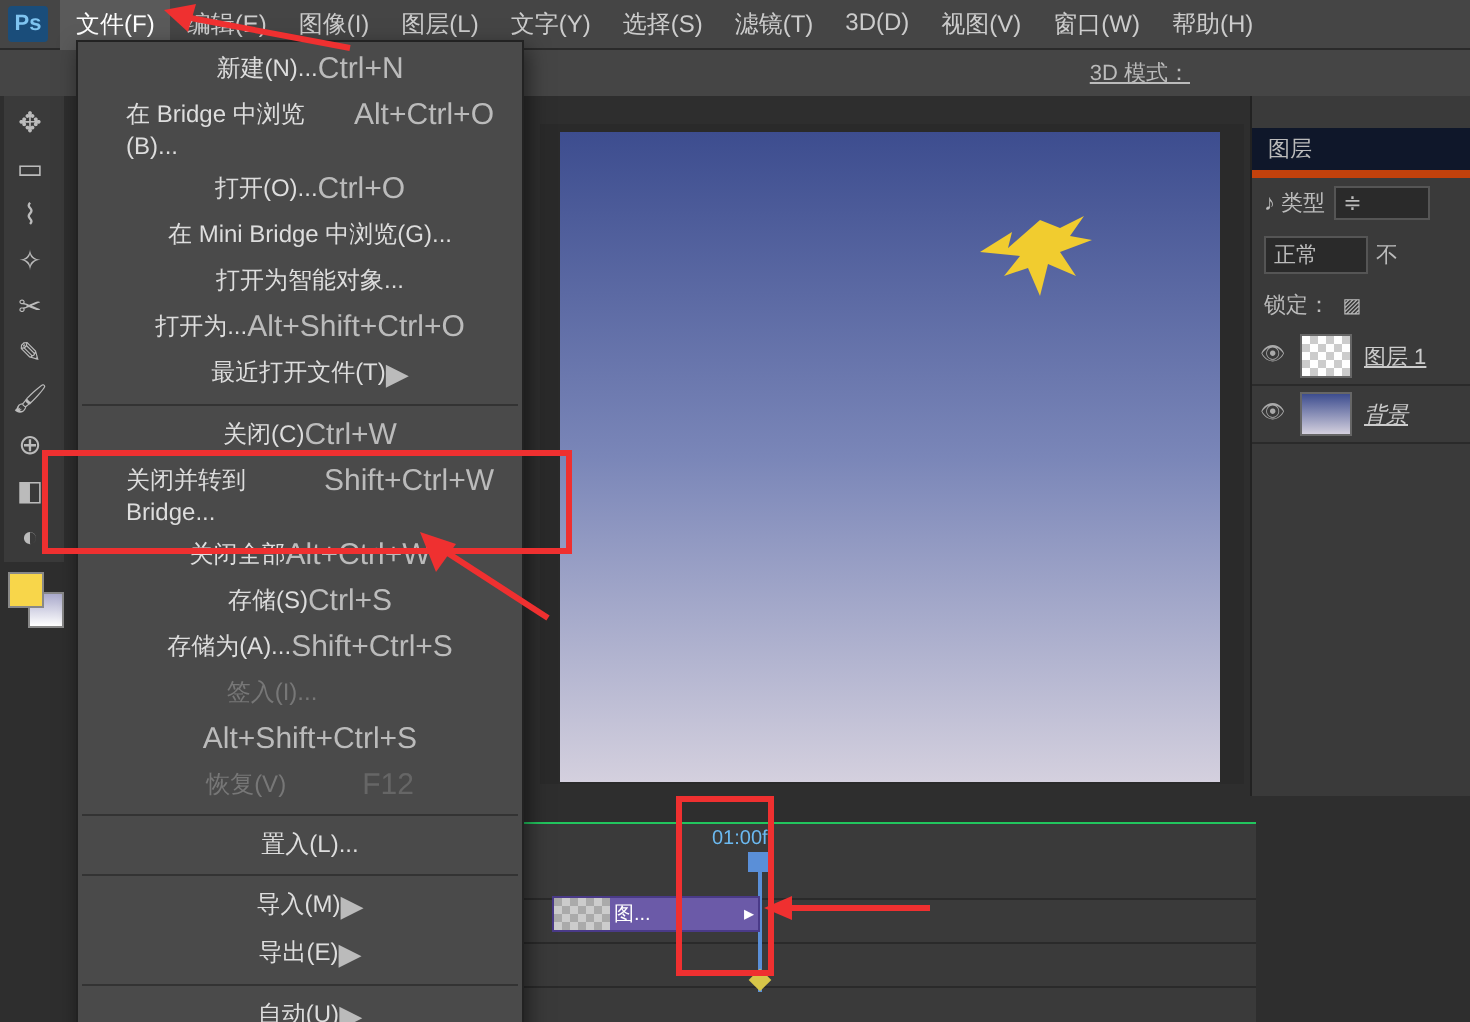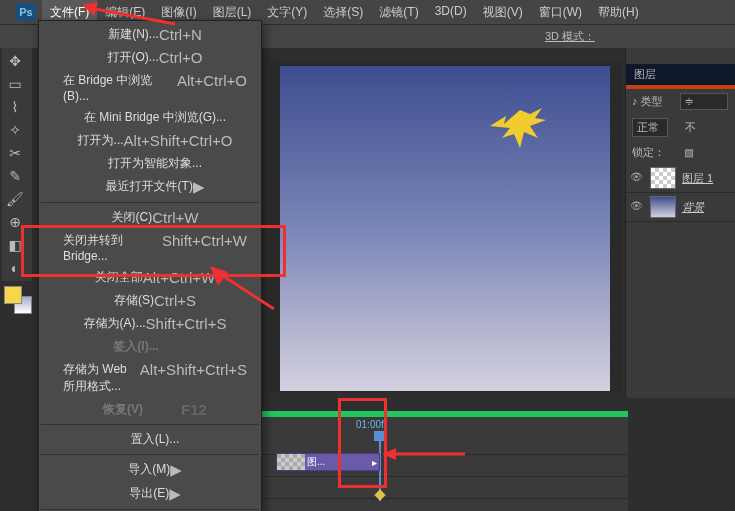--- a/index.html
+++ b/index.html
@@ -1,57 +1,57 @@
 <!DOCTYPE html>
 <html><head>
 <meta charset="utf-8">
 <style>
 * { margin: 0; padding: 0; box-sizing: border-box; font-family: "Microsoft YaHei", sans-serif; }
 body { background: #2e2e2e; width: 735px; height: 511px; overflow: hidden; position: relative; }
 
-.menubar { background: #454545; height: 24px; display: flex; align-items: center; padding-left: 16px; position: relative; z-index: 10; }
+.menubar { background: #454545; height: 24px; display: flex; align-items: center; padding-left: 4px; position: relative; z-index: 10; }
 .ps-logo { width: 20px; height: 18px; background: #1a4d7a; color: #7fc4f0; font-weight: bold; font-size: 11px; display: flex; align-items: center; justify-content: center; border-radius: 2px; margin-right: 6px; }
 .menu-item { color: #ccc; font-size: 12px; padding: 4px 8px; cursor: pointer; }
 .menu-item.active { background: #5a5a5a; color: #fff; }
 
 .toolbar-row { background: #454545; height: 24px; border-top: 1px solid #2a2a2a; display: flex; align-items: center; padding-left: 40px; gap: 8px; }
 .tool-btn { width: 22px; height: 18px; background: #3a3a3a; border: 1px solid #2a2a2a; }
 .tool-txt { color: #bbb; font-size: 11px; margin-left: auto; margin-right: 140px; text-decoration: underline; }
 
 .dropdown { position: absolute; top: 20px; left: 38px; width: 224px; background: #4a4a4a; border: 1px solid #222; box-shadow: 2px 4px 10px rgba(0,0,0,0.5); z-index: 100; padding: 2px 0; }
 .dd-item { display: flex; justify-content: center; color: #ddd; font-size: 12px; padding: 3px 14px 3px 24px; cursor: pointer; }
-.dd-item.disabled { color: #777; font-weight: bold; }
+.dd-item.disabled { color: #777; }
 .dd-item .sc { color: #bbb; font-size: 15px; }
 .dd-item.disabled .sc { color: #666; margin-left: 38px; }
 .dd-sep { height: 1px; background: #333; margin: 3px 2px; }
 
 .red-box1 { position: absolute; border: 3px solid #ef3030; left: 21px; top: 225px; width: 265px; height: 52px; z-index: 200; pointer-events: none; }
 .red-box2 { position: absolute; border: 3px solid #ef3030; left: 338px; top: 398px; width: 49px; height: 90px; z-index: 200; pointer-events: none; }
 
 .left-tools { position: absolute; left: 2px; top: 48px; width: 30px; background: #3a3a3a; padding: 2px 0; display: flex; flex-direction: column; gap: 1px; }
 .lt { width: 26px; height: 22px; color: #bbb; font-size: 14px; display: flex; align-items: center; justify-content: center; cursor: pointer; }
 
 .swatch-fg { position: absolute; left: 4px; top: 286px; width: 18px; height: 18px; background: #f8d64a; border: 1px solid #888; z-index: 5; }
 .swatch-bg { position: absolute; left: 14px; top: 296px; width: 18px; height: 18px; background: linear-gradient(#aac, #fff); border: 1px solid #888; z-index: 4; }
 
 .canvas-area { position: absolute; left: 270px; top: 62px; width: 352px; height: 330px; background: #2a2a2a; }
 .canvas { position: absolute; left: 10px; top: 4px; width: 330px; height: 325px; background: linear-gradient(to bottom, #3d4d8f 0%, #7a86b8 50%, #d4d0de 100%); }
 .bird { position: absolute; right: 60px; top: 38px; }
 
 .right-panel { position: absolute; right: 0; top: 48px; width: 110px; background: #3a3a3a; height: 350px; border-left: 1px solid #222; }
 .rp-tab { background: #0f172a; color: #bbb; font-size: 11px; padding: 3px 8px; border-bottom: 4px solid #c2410c; margin-top: 16px; }
-.rp-row { display: flex; align-items: center; padding: 4px 6px; gap: 17px; }
+.rp-row { display: flex; align-items: center; padding: 4px 6px; gap: 4px; }
 .rp-sel { background: #2a2a2a; color: #bbb; border: 1px solid #555; font-size: 11px; padding: 1px 4px; width: 48px; }
 .rp-lbl { color: #bbb; font-size: 11px; }
 .layer-row { display: flex; align-items: center; padding: 3px 4px; gap: 6px; border-bottom: 1px solid #2a2a2a; }
 .eye { width: 14px; height: 14px; color: #aaa; font-size: 10px; }
 .layer-thumb { width: 26px; height: 22px; border: 1px solid #666; }
 .layer-name { color: #ccc; font-size: 11px; text-decoration: underline; }
 
-.timeline { position: absolute; left: 38px; bottom: 0; width: 590px; height: 100px; background: #323232; border-top: 6px solid #22c55e; }
+.timeline { position: absolute; left: 38px; bottom: 0; width: 590px; height: 100px; background: #323232; border-top: 1px solid #22c55e; }
 .tl-head { height: 16px; background: #3a3a3a; display: flex; align-items: center; }
 .tl-time { position: absolute; left: 318px; top: 2px; color: #6bb9f0; font-size: 10px; }
 .playhead { position: absolute; left: 336px; top: 14px; width: 10px; height: 70px; }
 .playhead-top { width: 12px; height: 10px; background: #5a8fd8; }
 .playhead-line { width: 2px; height: 60px; background: #5a8fd8; margin-left: 5px; }
 .tl-track { height: 22px; background: #3a3a3a; border-bottom: 1px solid #2a2a2a; display: flex; align-items: center; padding-left: 8px; }
 .tl-expand { color: #bbb; font-size: 9px; width: 12px; }
 .tl-lbl { color: #ccc; font-size: 11px; flex: 0 0 100px; }
 .clip { position: absolute; left: 238px; top: 36px; width: 104px; height: 18px; background: #6b5aa8; border: 1px solid #4a3a88; font-size: 10px; color: #fff; display: flex; align-items: center; padding-left: 30px; }
 .clip::before { content: ""; position: absolute; left: 0; top: 0; width: 28px; height: 100%; background: repeating-conic-gradient(#ccc 0 25%, #aaa 0 50%) 0 0/8px 8px; }
@@ -86,40 +86,40 @@
   <div class="tool-btn"></div>
   <span class="tool-txt">3D 模式：</span>
 </div>
 
 <div class="dropdown" id="dropdown">
     <div class="dd-item">
       <span>新建(N)...</span>
       <span class="sc">Ctrl+N</span>
     </div>
     <div class="dd-item">
+      <span>在 Bridge 中浏览(B)...</span>
+      <span class="sc">Alt+Ctrl+O</span>
+    </div>
+    <div class="dd-item">
       <span>打开(O)...</span>
       <span class="sc">Ctrl+O</span>
     </div>
     <div class="dd-item">
-      <span>在 Bridge 中浏览(B)...</span>
-      <span class="sc">Alt+Ctrl+O</span>
-    </div>
-    <div class="dd-item">
       <span>在 Mini Bridge 中浏览(G)...</span>
+      <span class="sc"></span>
+    </div>
+    <div class="dd-item">
+      <span>打开为智能对象...</span>
       <span class="sc"></span>
     </div>
     <div class="dd-item">
       <span>打开为...</span>
       <span class="sc">Alt+Shift+Ctrl+O</span>
     </div>
     <div class="dd-item">
-      <span>打开为智能对象...</span>
-      <span class="sc"></span>
-    </div>
-    <div class="dd-item">
       <span>最近打开文件(T)</span>
       <span class="sc">▶</span>
     </div>
     <div class="dd-sep"></div>
     <div class="dd-item">
       <span>关闭(C)</span>
       <span class="sc">Ctrl+W</span>
     </div>
     <div class="dd-item">
       <span>关闭并转到 Bridge...</span>
@@ -135,21 +135,20 @@
     </div>
     <div class="dd-item">
       <span>存储为(A)...</span>
       <span class="sc">Shift+Ctrl+S</span>
     </div>
     <div class="dd-item disabled">
       <span>签入(I)...</span>
       <span class="sc"></span>
     </div>
     <div class="dd-item">
-      <span>存储为 Web 所用格式...</span>
       <span class="sc">Alt+Shift+Ctrl+S</span>
     </div>
     <div class="dd-item disabled">
       <span>恢复(V)</span>
       <span class="sc">F12</span>
     </div>
     <div class="dd-sep"></div>
     <div class="dd-item">
       <span>置入(L)...</span>
       <span class="sc"></span>
@@ -213,21 +212,21 @@
   </div>
 </div>
 
 <div class="right-panel">
   <div class="rp-tab">图层</div>
   <div class="rp-row">
     <span class="rp-lbl">♪ 类型</span>
     <span class="rp-sel">≑</span>
   </div>
   <div class="rp-row">
-    <span class="rp-sel" style="width:36px">正常</span>
+    <span class="rp-sel" style="width:52px">正常</span>
     <span class="rp-lbl">不</span>
   </div>
   <div class="rp-row">
     <span class="rp-lbl">锁定：</span>
     <span class="lt" style="width:14px;height:14px;font-size:10px">▨</span>
   </div>
   <div id="layers-list">
       <div class="layer-row">
         <span class="eye">👁</span>
         <div class="layer-thumb" style="background: repeating-conic-gradient(rgb(204, 204, 204) 0deg, rgb(204, 204, 204) 25%, rgb(255, 255, 255) 0deg, rgb(255, 255, 255) 50%) 0px 0px / 8px 8px;"></div>

